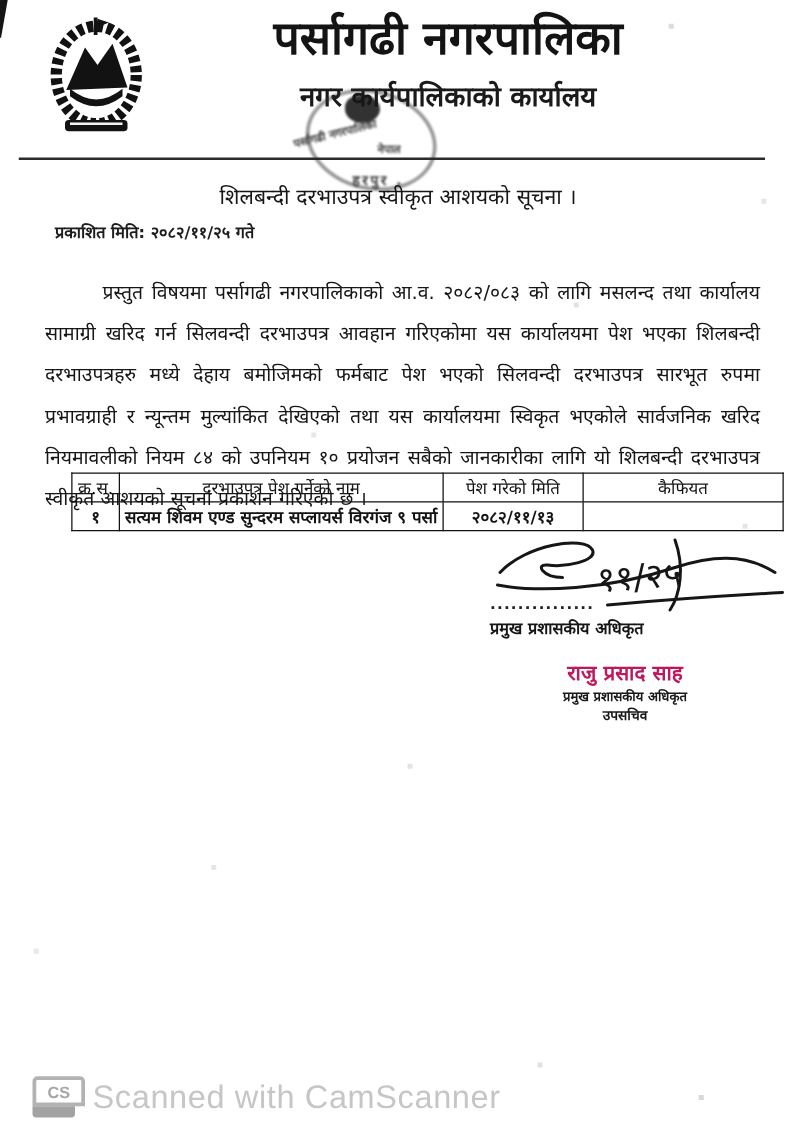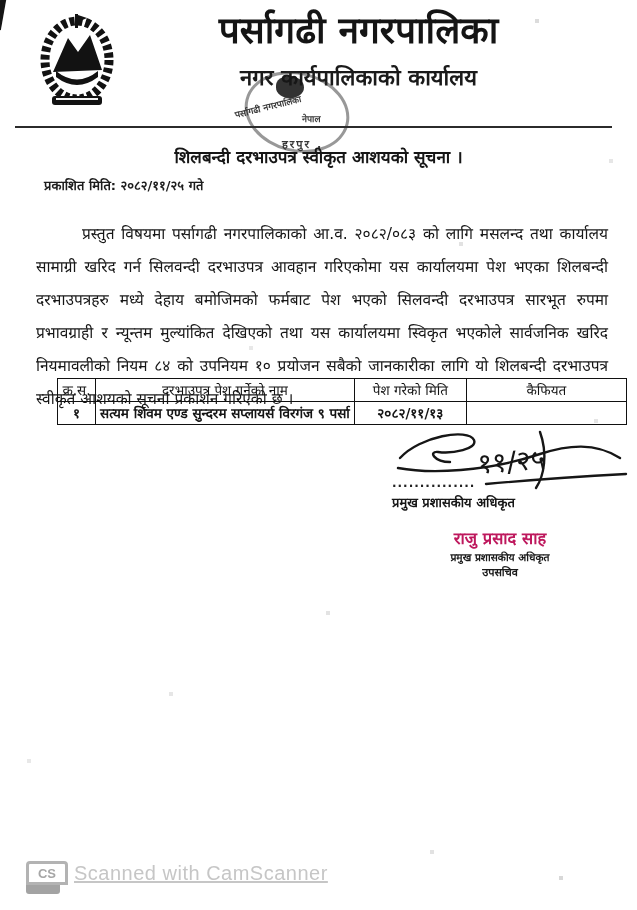--- a/index.html
+++ b/index.html
@@ -22,21 +22,21 @@
   .h2{font-size:22px;font-weight:700;margin-top:8px;color:#1a1a1a;}
   
   .stamp-overlay{position:absolute;left:232px;top:70px;width:130px;height:85px;filter:blur(0.7px);opacity:.88;}
   .stamp-ring{position:absolute;left:12px;top:2px;width:100px;height:74px;border:3px solid #2a2a2a;border-radius:50%;transform:rotate(14deg);opacity:.55;}
   .stamp-blob{position:absolute;left:44px;top:6px;width:28px;height:22px;background:#161616;border-radius:46% 54% 50% 50%;}
   .stamp-t1{position:absolute;left:2px;top:30px;font-size:9px;font-weight:700;color:#222;transform:rotate(-14deg);white-space:nowrap;}
   .stamp-t2{position:absolute;left:70px;top:42px;font-size:9px;font-weight:700;color:#222;}
   .stamp-t3{position:absolute;left:38px;top:66px;font-size:11px;font-weight:700;color:#1b1b1b;letter-spacing:2px;padding-left:12px;}
   .rule{position:absolute;left:15px;top:126px;width:597px;height:2px;background:#2b2b2b;}
   
-  .notice-title{position:absolute;left:0;width:637px;top:145px;text-align:center;font-size:17px;font-weight:700;color:#161616;}
+  .notice-title{position:absolute;left:0;width:637px;top:145px;text-align:center;font-size:17px;font-weight:400;color:#161616;}
   .notice-date{position:absolute;left:0;width:637px;top:176px;text-align:left;font-size:13px;font-weight:600;color:#1d1d1d;padding-left:44px;}
   
   .body-par{position:absolute;left:36px;top:218px;width:572px;font-size:15.5px;line-height:33px;
     text-align:justify;text-indent:46px;color:#161616;margin:0;}
   
   table.notice-table{position:absolute;left:57px;top:378px;border-collapse:collapse;table-layout:fixed;}
   .notice-table th,.notice-table td{border:1.6px solid #111;font-size:13.5px;padding:1px 4px;height:20px;
     text-align:center;font-weight:400;color:#141414;white-space:nowrap;overflow:hidden;}
   .notice-table td{font-weight:600;}
   .col-sn{width:38px;}.col-name{width:234px;}.col-date{width:112px;}.col-remarks{width:160px;}
@@ -50,22 +50,22 @@
   .officer-name{font-size:16.5px;font-weight:800;color:#be185d;white-space:nowrap;}
   .officer-role{font-size:10.5px;font-weight:800;color:#1a1a1a;margin-top:1px;white-space:nowrap;}
   .officer-post{font-size:11px;font-weight:800;color:#1a1a1a;margin-top:0px;}
   
   .footer{position:absolute;left:26px;top:861px;display:flex;align-items:flex-start;}
   .cs-badge{position:relative;width:34px;height:33px;}
   .cs-box{box-sizing:border-box;width:42px;height:24px;border:3px solid #b3b3b3;border-radius:4px 4px 0 0;
     display:flex;align-items:center;justify-content:center;font-size:13px;font-weight:700;color:#a6a6a6;
     font-family:"Liberation Sans",sans-serif;}
   .cs-base{width:34px;height:9px;background:#a3a3a3;border-radius:0 0 3px 3px;}
-  .cs-text{margin-left:14px;font-size:20px;color:#c6c6c6;font-family:"Liberation Sans",sans-serif;
-    letter-spacing:.5px;padding-top:1px;text-decoration:underline;}
+  .cs-text{margin-left:14px;font-size:26px;color:#c6c6c6;font-family:"Liberation Sans",sans-serif;
+    letter-spacing:.5px;padding-top:1px;}
 </style>
 </head>
 <body>
 
 <div class="page">
 
   <div class="corner-mark"></div>
   <div class="specks"></div>
 
   <div class="logo">

